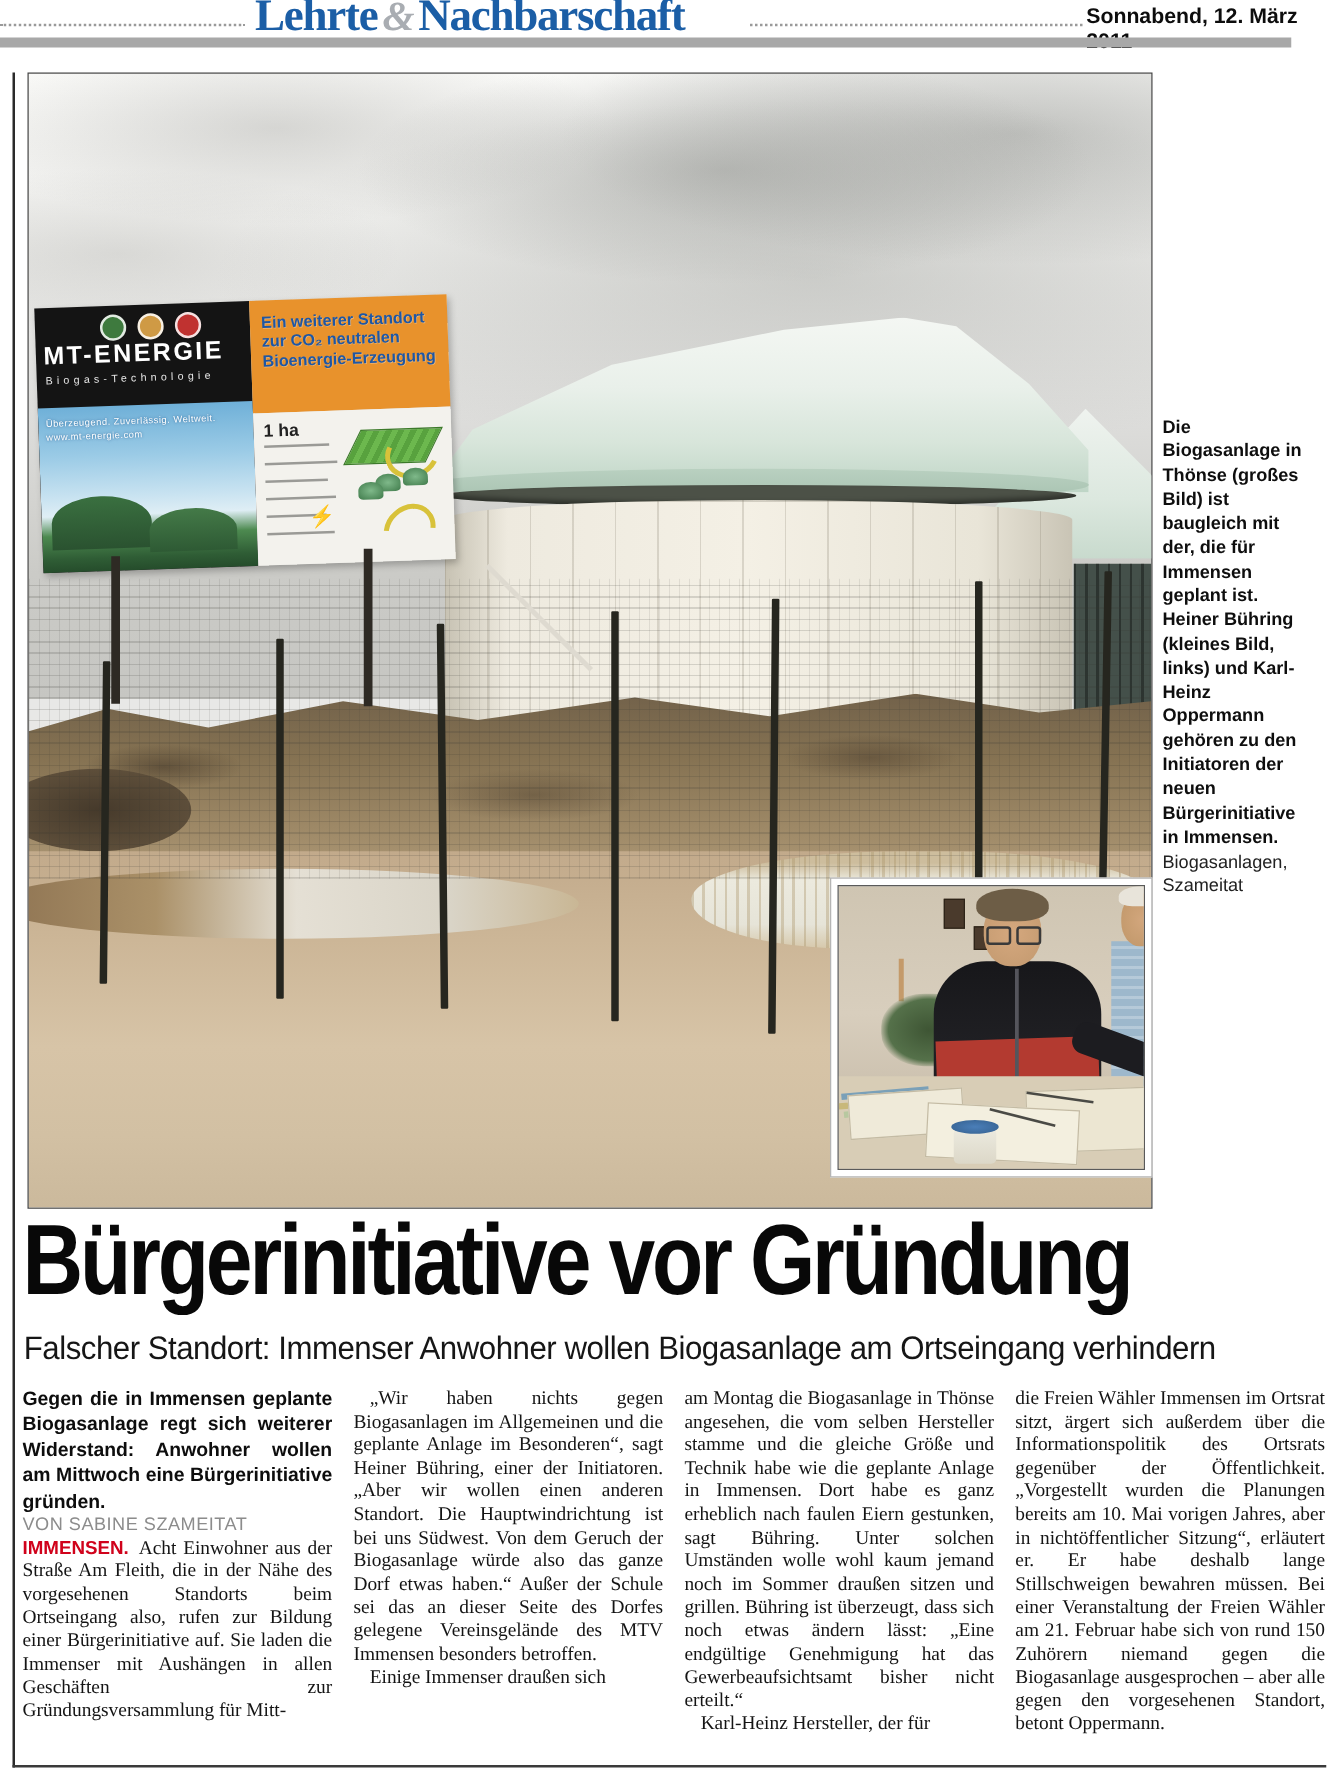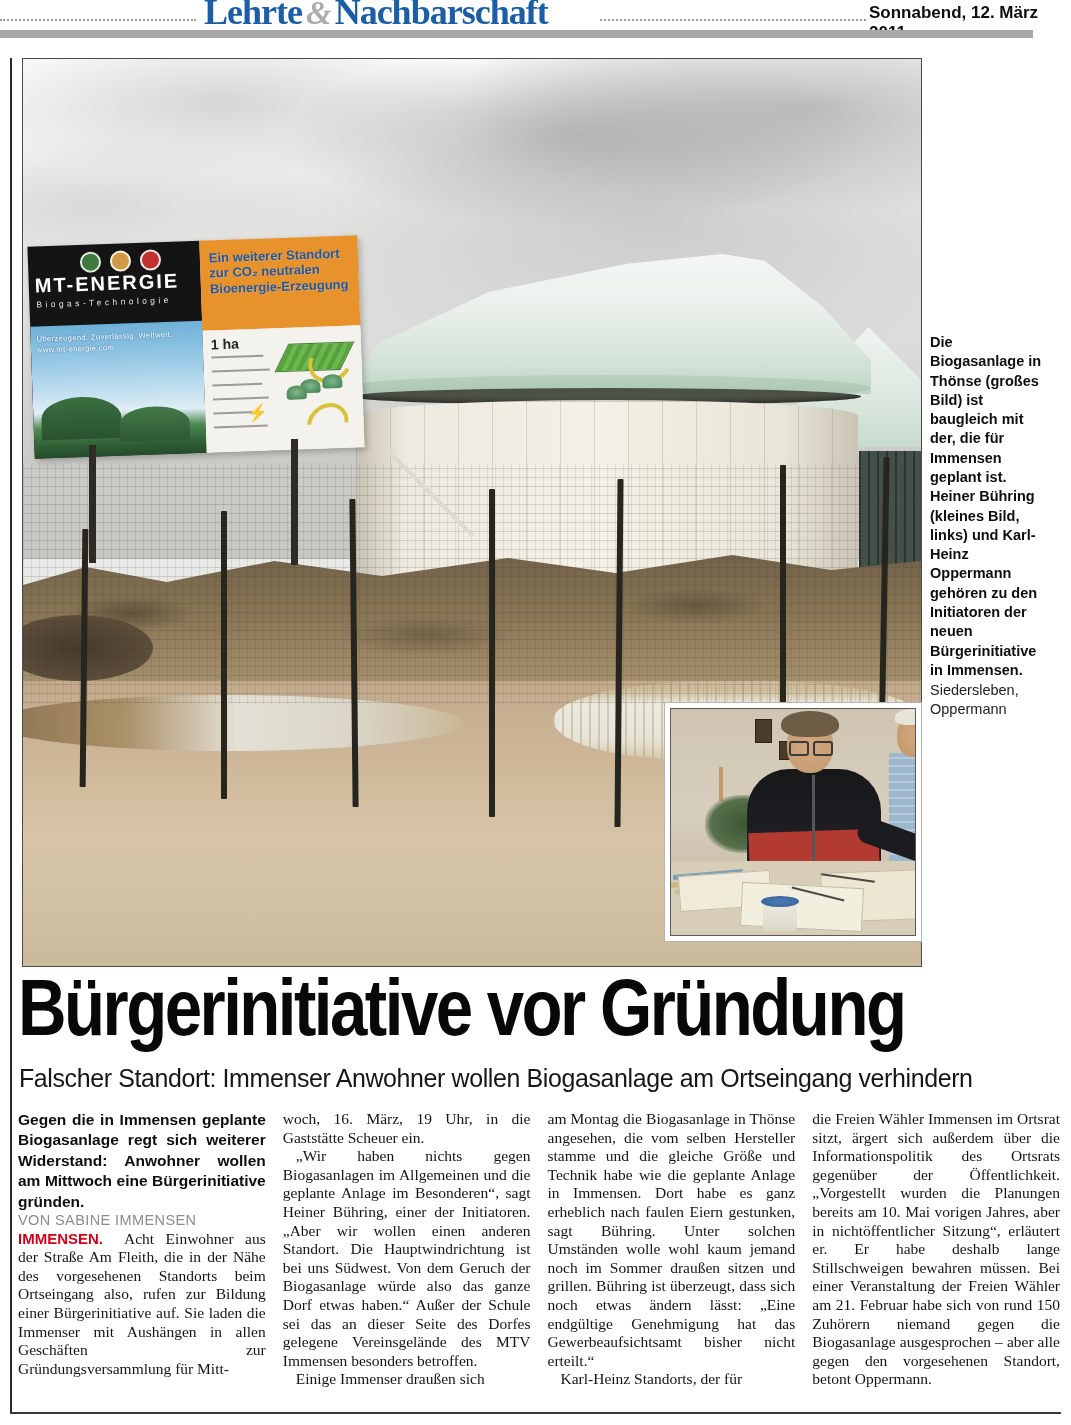--- a/index.html
+++ b/index.html
@@ -180,21 +180,21 @@
        overflow:hidden;justify-content:center;}
   .col{flex:1 1 0;font-family:"Liberation Serif",serif;font-size:15.5px;line-height:1.2;
        text-align:justify;color:#141414;}
   .col p{margin:0;}
   .col p.indent{text-indent:13px;}
   .lede{font-family:"Liberation Sans",sans-serif;font-weight:700;font-size:15.5px;line-height:1.32;
        text-align:justify;color:#0d0d0d;margin:0 0 18px 0;}
   .byline{font-family:"Liberation Sans",sans-serif;font-size:14.5px;letter-spacing:.4px;color:#8c8c8c;
        margin:0 0 18px 0;font-weight:400;}
   .dateline{color:#d0021b;font-weight:700;font-family:"Liberation Sans",sans-serif;font-size:15px;
-       margin-right:21px;}
+       margin-right:8px;}
 </style>
 </head>
 <body>
 
 <div class="page">
 
   <div class="dotted left"></div>
   <div class="dotted right"></div>
   <div class="section-title"><span>Lehrte</span><span class="amp">&amp;</span><span>Nachbarschaft</span></div>
   <div class="date-label">Sonnabend, 12. März 2011</div>
@@ -293,39 +293,38 @@
       <div class="paper pp2"></div>
       <div class="pen pe1"></div>
       <div class="pen pe2"></div>
       <div class="jar"></div>
       <div class="jar-lid"></div>
     </div>
   </div>
 
   <div class="photo-caption">
     <span>Die Biogasanlage in Thönse (großes Bild) ist baugleich mit der, die für Immensen geplant ist. Heiner Bühring (kleines Bild, links) und Karl-Heinz Oppermann gehören zu den Initiatoren der neuen Bürgerinitiative in Immensen.</span>
-    <div class="caption-credit">Siedersleben, Oppermann</div>
+    <div class="caption-credit">Biogasanlagen, Szameitat</div>
   </div>
 
   <div class="headline">Bürgerinitiative vor Gründung</div>
   <div class="subheadline">Falscher Standort: Immenser Anwohner wollen Biogasanlage am Ortseingang verhindern</div>
 
   <div class="columns">
     <div class="col">
       <p class="lede">Gegen die in Immensen geplante Biogasanlage regt sich weiterer Widerstand: Anwohner wollen am Mittwoch eine Bürgerinitiative gründen.</p>
-      <p class="byline">VON SABINE IMMENSEN</p>
+      <p class="byline">VON SABINE SZAMEITAT</p>
       <p><span class="dateline">IMMENSEN.</span><span>Acht Einwohner aus der Straße Am Fleith, die in der Nähe des vorgesehenen Standorts beim Ortseingang also, rufen zur Bildung einer Bürgerinitiative auf. Sie laden die Immenser mit Aushängen in allen Geschäften zur Gründungsversammlung für Mitt-</span></p>
     </div>
     <div class="col">
-      <p>woch, 16. März, 19 Uhr, in die Gaststätte Scheuer ein.</p>
       <p class="indent">„Wir haben nichts gegen Biogasanlagen im Allgemeinen und die geplante Anlage im Besonderen“, sagt Heiner Bühring, einer der Initiatoren. „Aber wir wollen einen anderen Standort. Die Hauptwindrichtung ist bei uns Südwest. Von dem Geruch der Biogasanlage würde also das ganze Dorf etwas haben.“ Außer der Schule sei das an dieser Seite des Dorfes gelegene Vereinsgelände des MTV Immensen besonders betroffen.</p>
       <p class="indent">Einige Immenser draußen sich</p>
     </div>
     <div class="col">
       <p>am Montag die Biogasanlage in Thönse angesehen, die vom selben Hersteller stamme und die gleiche Größe und Technik habe wie die geplante Anlage in Immensen. Dort habe es ganz erheblich nach faulen Eiern gestunken, sagt Bühring. Unter solchen Umständen wolle wohl kaum jemand noch im Sommer draußen sitzen und grillen. Bühring ist überzeugt, dass sich noch etwas ändern lässt: „Eine endgültige Genehmigung hat das Gewerbeaufsichtsamt bisher nicht erteilt.“</p>
-      <p class="indent">Karl-Heinz Standorts, der für</p>
+      <p class="indent">Karl-Heinz Hersteller, der für</p>
     </div>
     <div class="col">
       <p>die Freien Wähler Immensen im Ortsrat sitzt, ärgert sich außerdem über die Informationspolitik des Ortsrats gegenüber der Öffentlichkeit. „Vorgestellt wurden die Planungen bereits am 10. Mai vorigen Jahres, aber in nichtöffentlicher Sitzung“, erläutert er. Er habe deshalb lange Stillschweigen bewahren müssen. Bei einer Veranstaltung der Freien Wähler am 21. Februar habe sich von rund 150 Zuhörern niemand gegen die Biogasanlage ausgesprochen – aber alle gegen den vorgesehenen Standort, betont Oppermann.</p>
     </div>
   </div>
 
 </div>
 
 </body></html>

